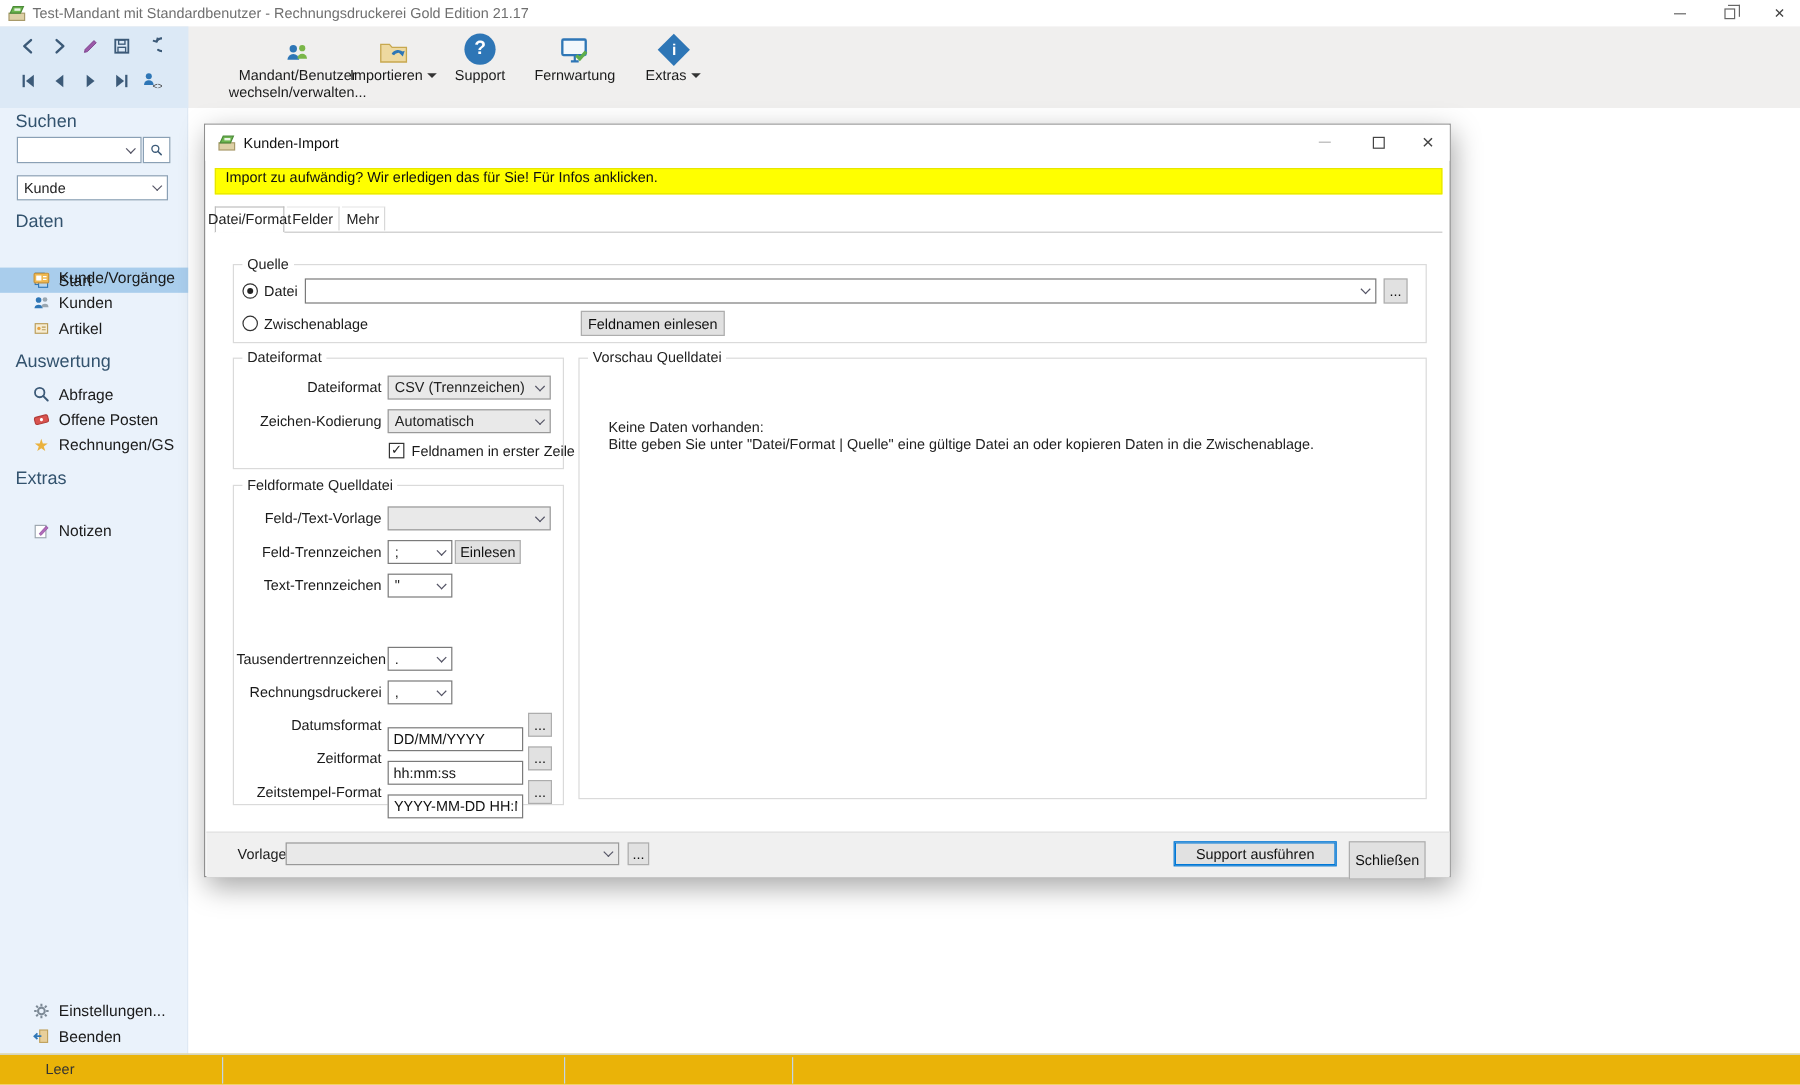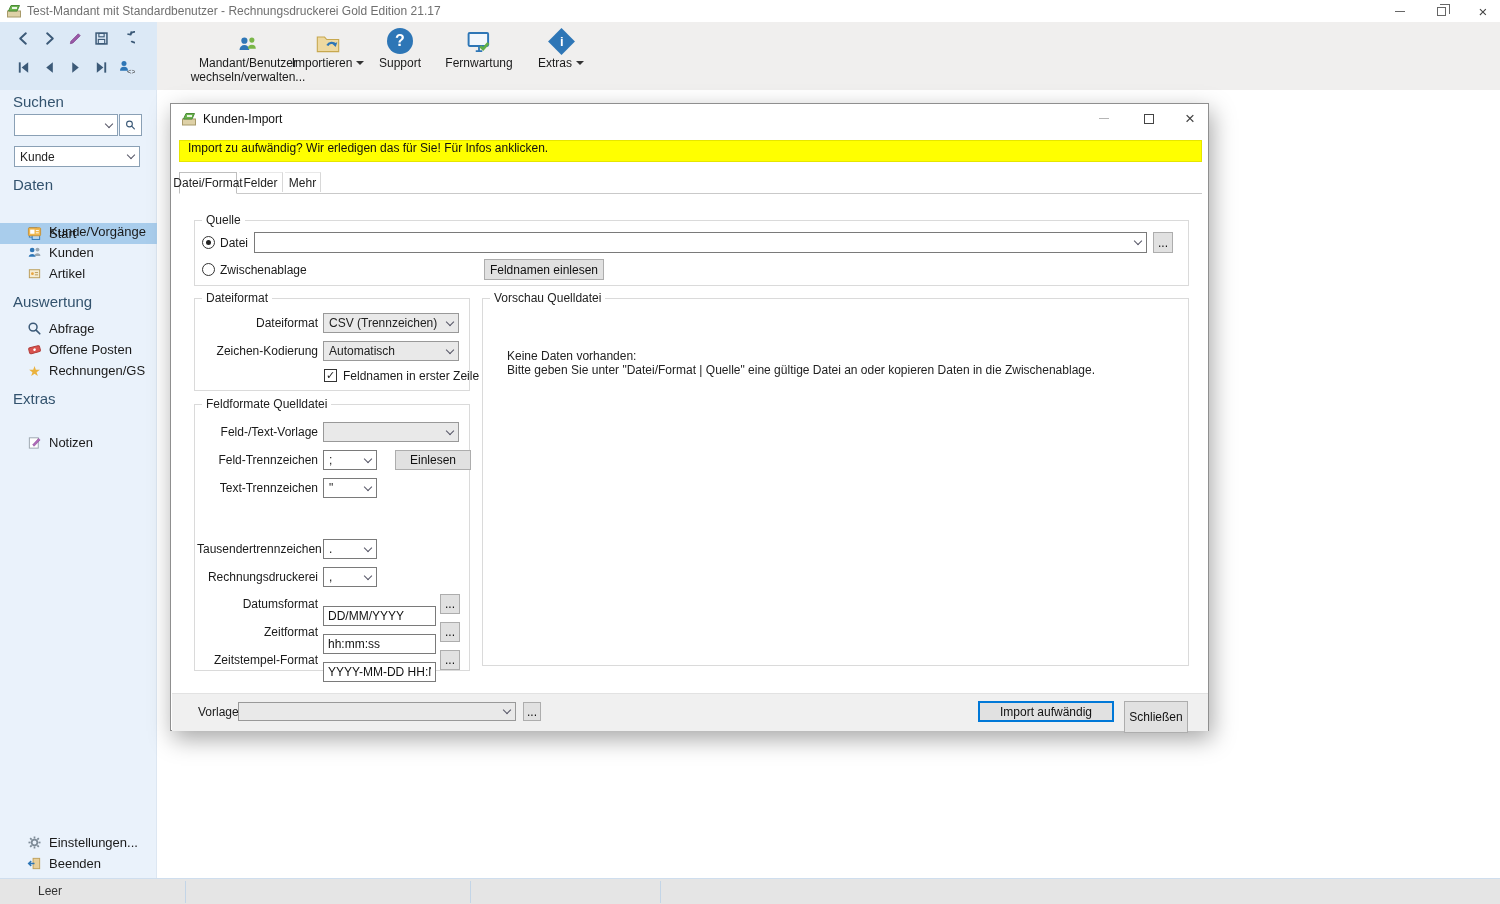--- a/index.html
+++ b/index.html
@@ -32,21 +32,21 @@
 
   
   #sidebar { left:0; top:90px; width:157px; height:788px; background:#eaf2fb; border-right:1px solid #dde7f2; }
   .side-head { position:absolute; left:13px; font-size:15px; color:#33536e; white-space:nowrap; }
   .side-item { position:absolute; left:0; width:157px; height:21px; display:flex; align-items:center; padding-left:27px; gap:7px; font-size:13px; color:#1a1a1a; white-space:nowrap; }
   .side-item.sel { background:#a9cdec;margin-top:23px; }
   .combo-sm { position:absolute; background:#fff; border:1px solid #8aa0b5; display:flex; align-items:center; font-size:12px; color:#222; padding:0 5px; }
   .cv { width:6px; height:6px; border-right:1.3px solid #556; border-bottom:1.3px solid #556; transform:rotate(45deg); margin-left:auto; margin-top:-3px; flex:none; }
 
   
-  #statusbar { left:0; top:878px; width:1500px; height:26px; background:#e5e5e5; border-top:1px solid #cfdeee;padding-left:35px; }
+  #statusbar { left:0; top:878px; width:1500px; height:26px; background:#eab308; border-top:1px solid #cfdeee;padding-left:35px; }
   #statusbar .cellt { position:absolute; left:38px; top:0; line-height:25px; font-size:12px; color:#333; }
   .sdiv { position:absolute; top:2px; width:1px; height:22px; background:#c3d5e7; }
 
   
   #dialog { left:170px; top:103px; width:1039px; height:628px; background:#fff; border:1px solid #8f8f8f; box-shadow:3px 8px 22px rgba(0,0,0,0.35); }
   #dlg-title { position:absolute; left:0; top:0; width:100%; height:30px; background:#fff; }
   #dlg-title .t { position:absolute; left:32px; top:0; line-height:30px; font-size:12px; color:#111; }
   .dlgbtn { position:absolute; top:0; width:32px; height:29px; display:flex; align-items:center; justify-content:center; }
   #banner { position:absolute; left:8px; top:36px; width:1023px; height:22px; background:#ffff00; border:1px solid #e6e600; display:flex; padding-left:8px; font-size:12px; color:#111; }
   .tab { position:absolute; top:68px; height:20px; font-size:12px; color:#222; display:flex; align-items:center; justify-content:center; background:#fff; }
@@ -404,21 +404,21 @@
       <div class="dd" style="left:128px;top:17px;width:136px;height:20px">
         <span></span>
           <span class="cv"></span>
       </div>
 
       <span class="row-label" style="left:2px;top:48px;width:121px">Feld-Trennzeichen</span>
       <div class="dd white" style="left:128px;top:45px;width:54px;height:20px">
         <span>;</span>
           <span class="cv"></span>
       </div>
-      <div class="btn" style="left:200px;top:45px;width:76px;height:20px">
+      <div class="btn" style="left:184px;top:45px;width:55px;height:20px">
           <span>Einlesen</span>
         </div>
 
       <span class="row-label" style="left:2px;top:76px;width:121px">Text-Trennzeichen</span>
       <div class="dd white" style="left:128px;top:73px;width:54px;height:20px">
         <span>"</span>
           <span class="cv"></span>
       </div>
 
       <span class="row-label" style="left:2px;top:137px;width:121px">Tausendertrennzeichen</span>
@@ -461,21 +461,21 @@
     <div id="footerbar">
       <span class="rl" style="left:26px;top:11px">Vorlage</span>
       <div class="dd" style="left:66px;top:8px;width:278px;height:19px">
         <span></span>
           <span class="cv"></span>
       </div>
       <div class="btn" style="left:351px;top:8px;width:18px;height:19px">
           <span>...</span>
         </div>
       <div class="btn default" style="left:806px;top:7px;width:136px;height:21px">
-          <span>Import aufwändig</span>
+          <span>Support ausführen</span>
         </div>
       <div class="btn" style="left:952px;top:7px;width:64px;height:32px">
           <span>Schließen</span>
         </div>
     </div>
   </div>
 
   <div class="abs" id="statusbar">
     <span class="cellt">Leer</span>
     <div class="sdiv" style="left:185px"></div>

